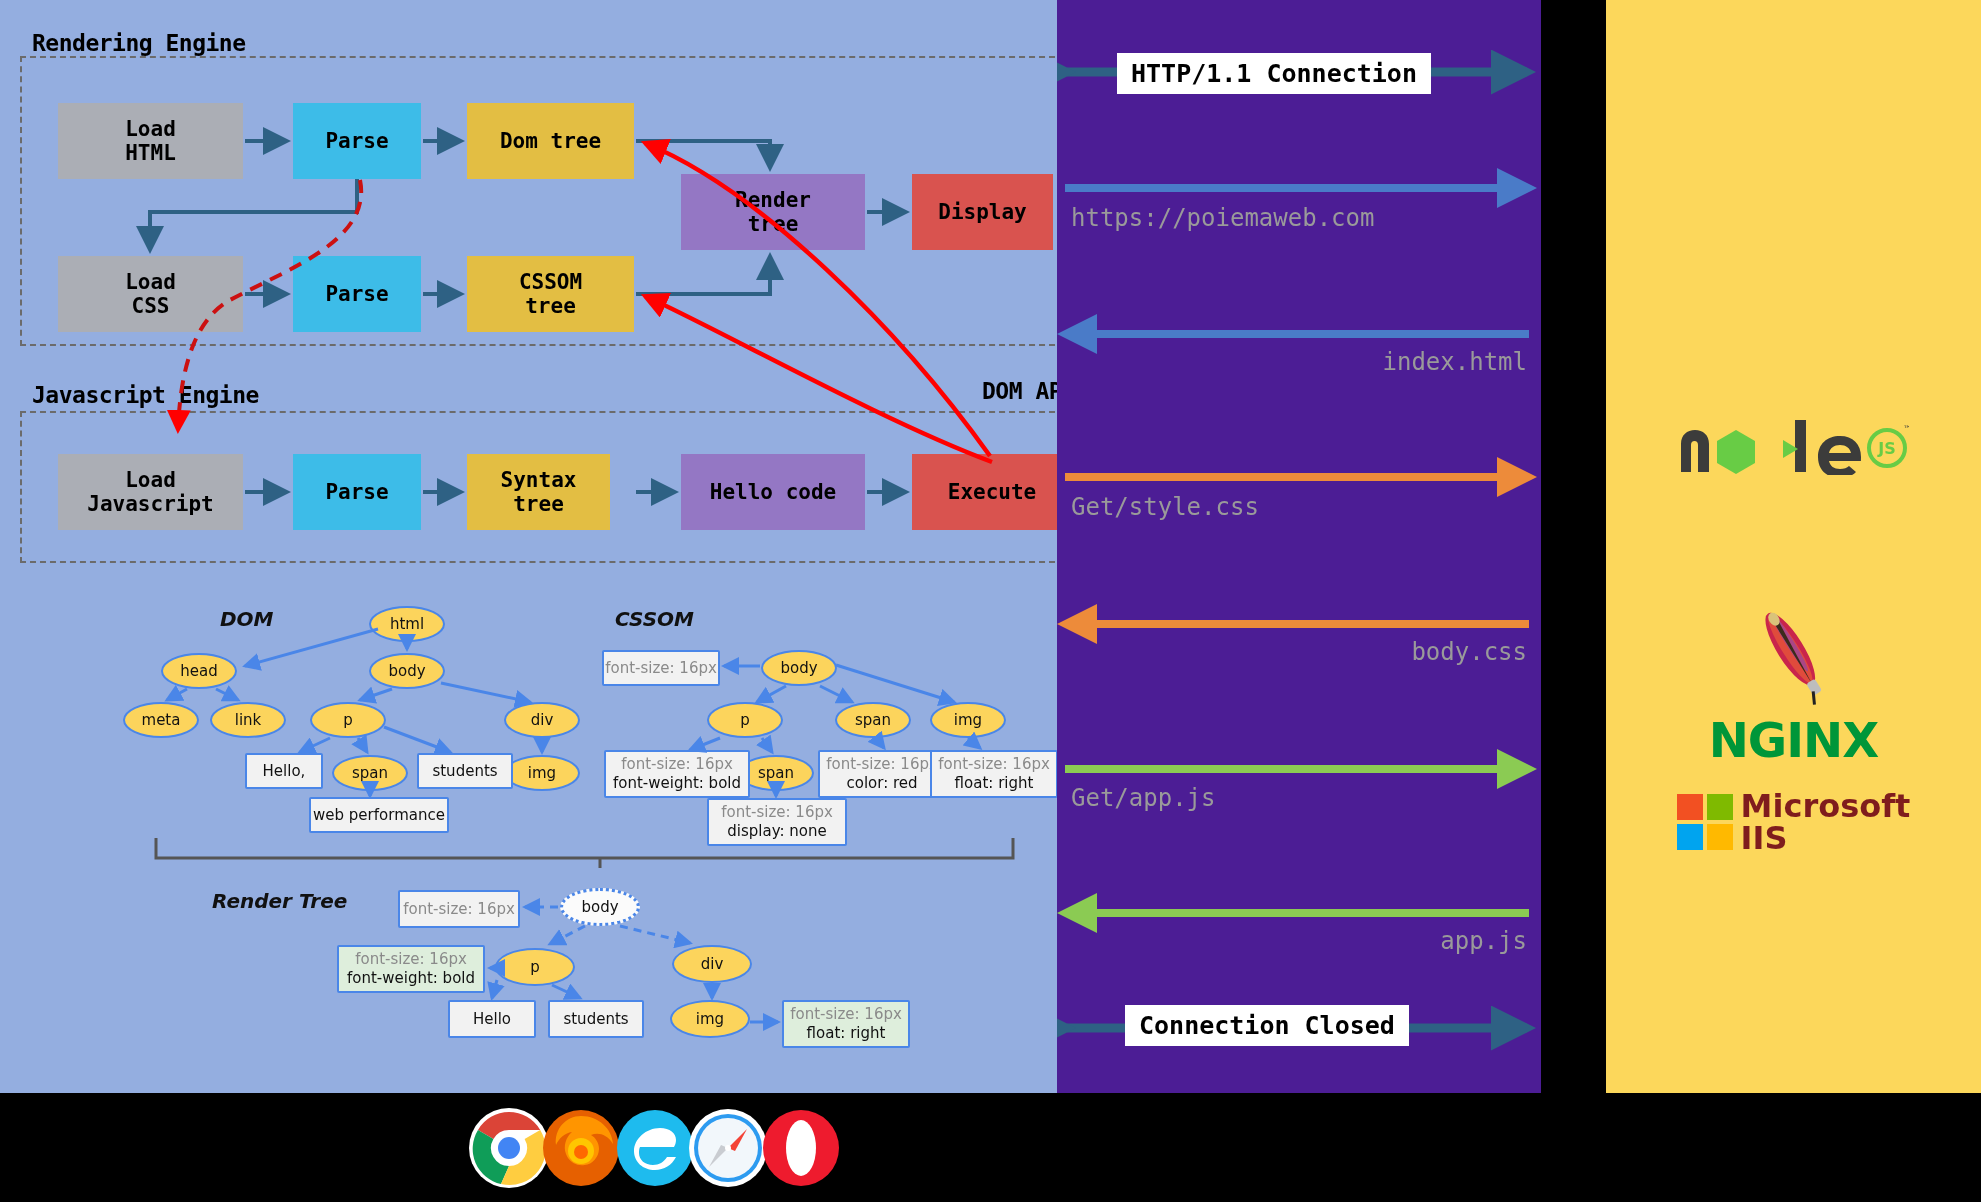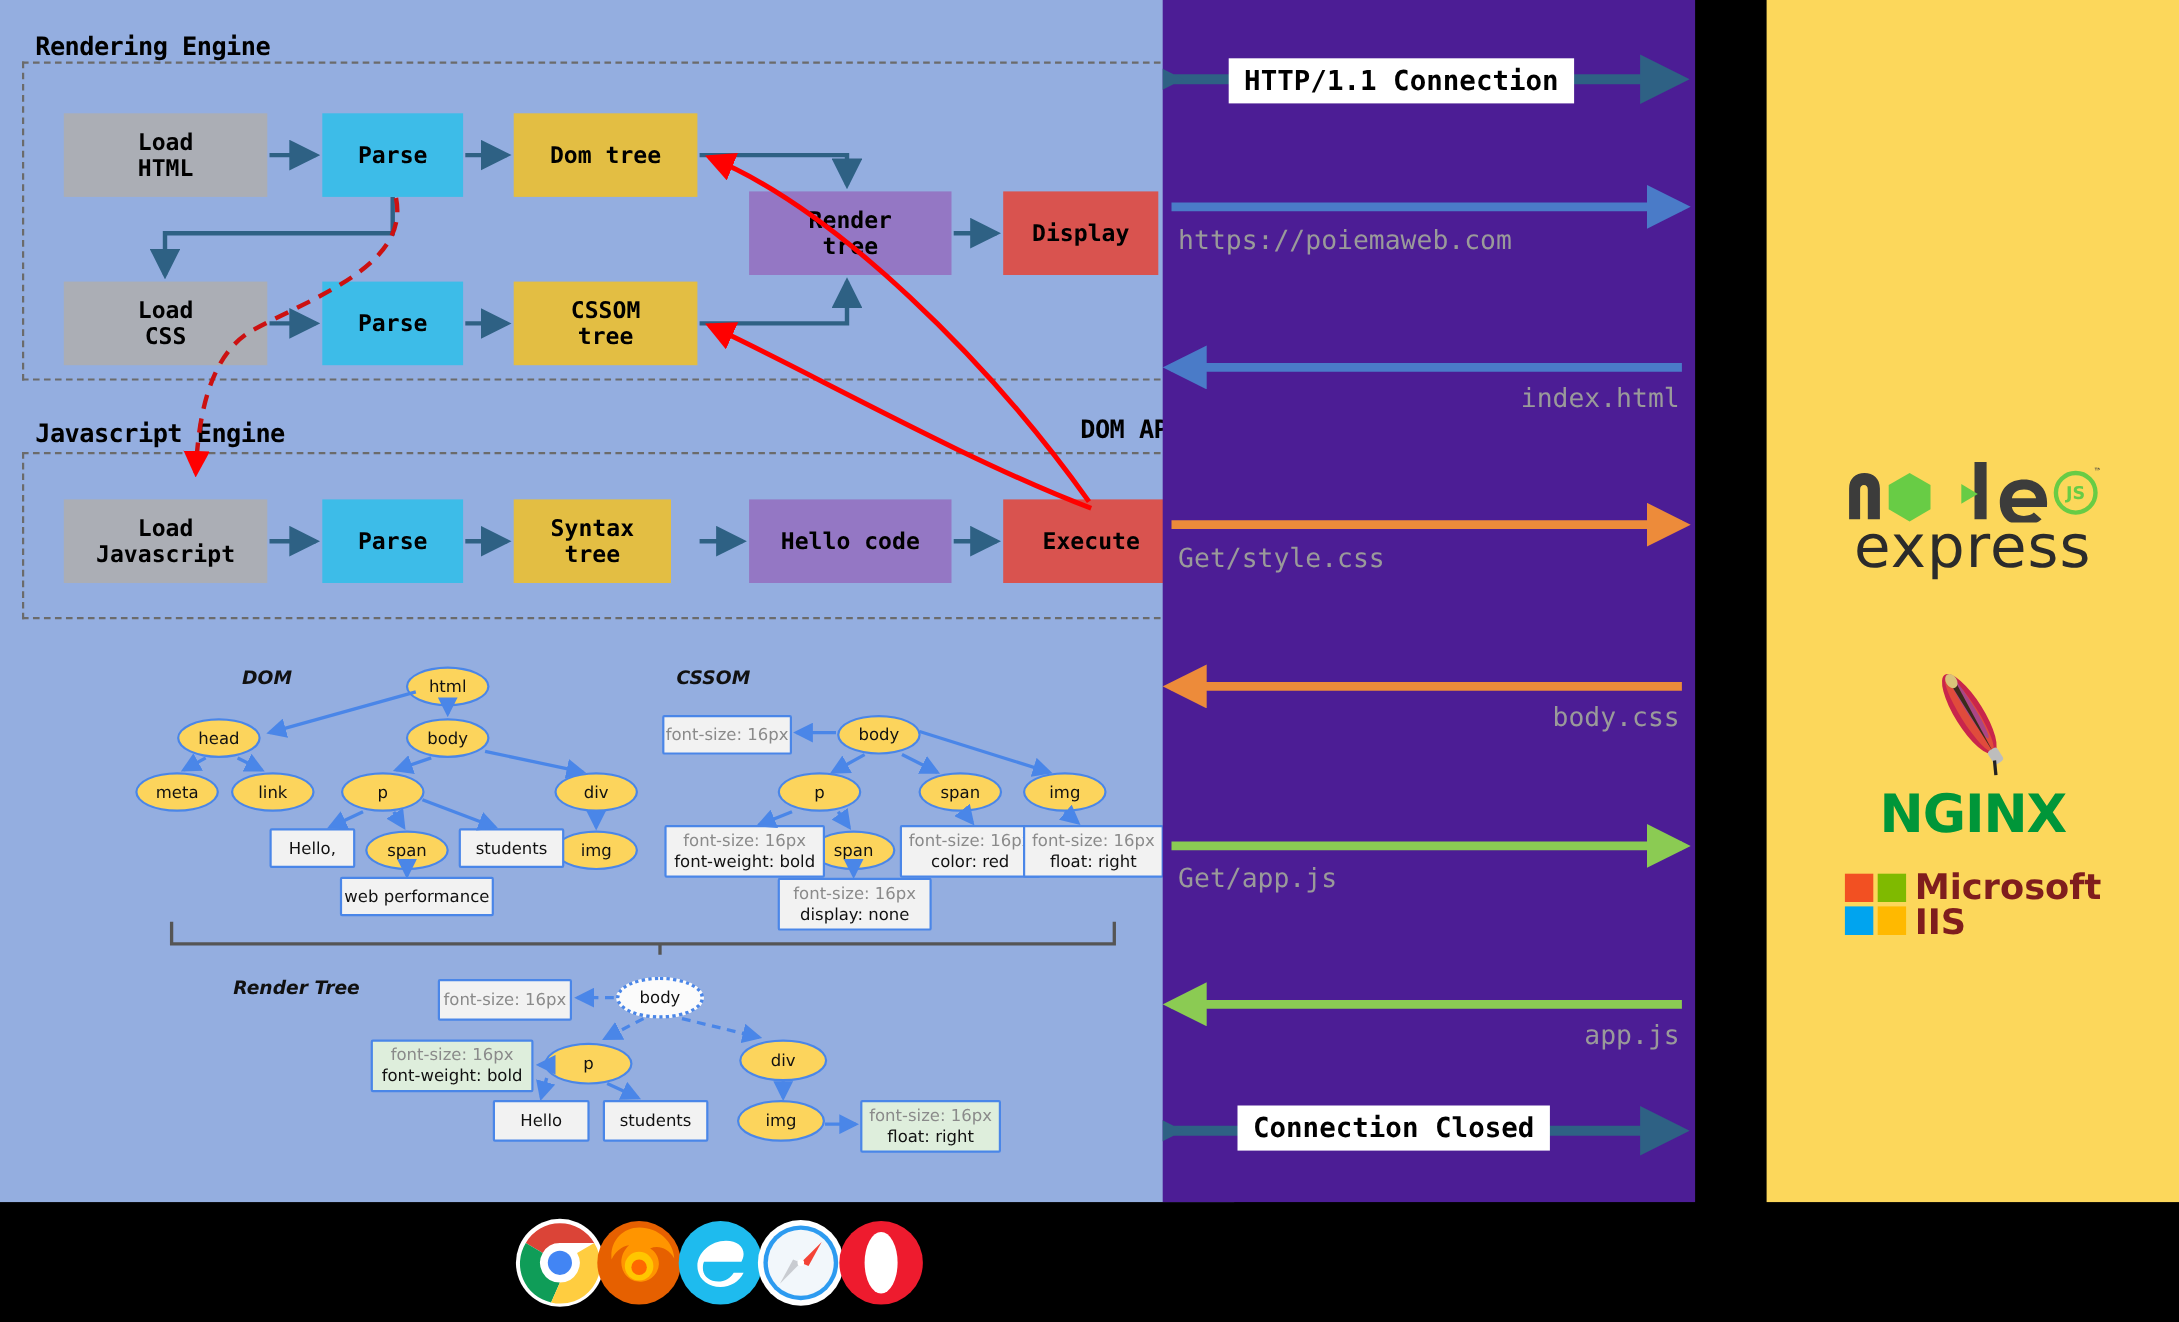--- a/index.html
+++ b/index.html
@@ -29,21 +29,21 @@
   .b-blue   { background: #3DBCE8; }
   .b-yellow { background: #E3BE43; }
   .b-purple { background: #9477C4; }
   .b-red    { background: #D9534F; }
 
   svg.overlay { position: absolute; left: 0; top: 0; pointer-events: none; }
 
   
   .tree-label {
     position: absolute; font-family: "DejaVu Sans", sans-serif;
-    font-weight: bold; font-style: italic; font-size: 17px; color: #111;
+    font-weight: bold; font-style: italic; font-size: 20px; color: #111;
   }
   .node-ell {
     position: absolute; background: #FCD45C; border: 2px solid #4A86E8;
     border-radius: 50%; display: flex; align-items: center; justify-content: center;
     font-family: "DejaVu Sans", sans-serif; font-size: 15px; color: #111;
   }
   .node-ell.white { background: #fbfbfb; border-style: dotted; border-width: 3px; }
   .node-rect {
     position: absolute; background: #F2F2F2; border: 2px solid #4A86E8;
     display: flex; align-items: center; justify-content: center;
@@ -384,21 +384,20 @@
         </g>
         <polygon fill="#68CC45" points="57,10 76,21 76,43 57,54 38,43 38,21"></polygon>
         <polygon fill="#68CC45" points="104,20 119,29 104,38"></polygon>
         <g fill="#68CC45">
           <circle cx="208" cy="28" r="18" fill="none" stroke="#68CC45" stroke-width="4"></circle>
           <text x="208" y="34" font-family="'DejaVu Sans',sans-serif" font-size="16" font-weight="bold" fill="#68CC45" text-anchor="middle">JS</text>
         </g>
         <text x="224" y="12" font-family="'DejaVu Sans',sans-serif" font-size="9" fill="#3C3C3B">™</text>
       </svg>
     </div>
-    <div class="logo-wrap" style="top:465px; font-family:'DejaVu Sans',sans-serif; font-size:54px; color:#2b2b2b; letter-spacing:1px;">express</div>
 
     <div class="logo-wrap" style="top:600px;">
       <svg width="110" height="110" viewBox="0 0 110 110" aria-hidden="true">
         <g transform="rotate(-32 55 55)">
           <ellipse cx="55" cy="48" rx="13" ry="42" fill="#C9254B"></ellipse>
           <ellipse cx="55" cy="48" rx="8" ry="40" fill="#E04B3C"></ellipse>
           <ellipse cx="58" cy="42" rx="4" ry="34" fill="#8E44AD" opacity=".65"></ellipse>
           <path d="M55 8 L60 14 L55 90 Z" fill="#3b2b1b"></path>
           <rect x="50" y="86" width="10" height="14" rx="3" fill="#BDBDBD"></rect>
           <path d="M52 96 L46 108" stroke="#222" stroke-width="3" fill="none"></path>

